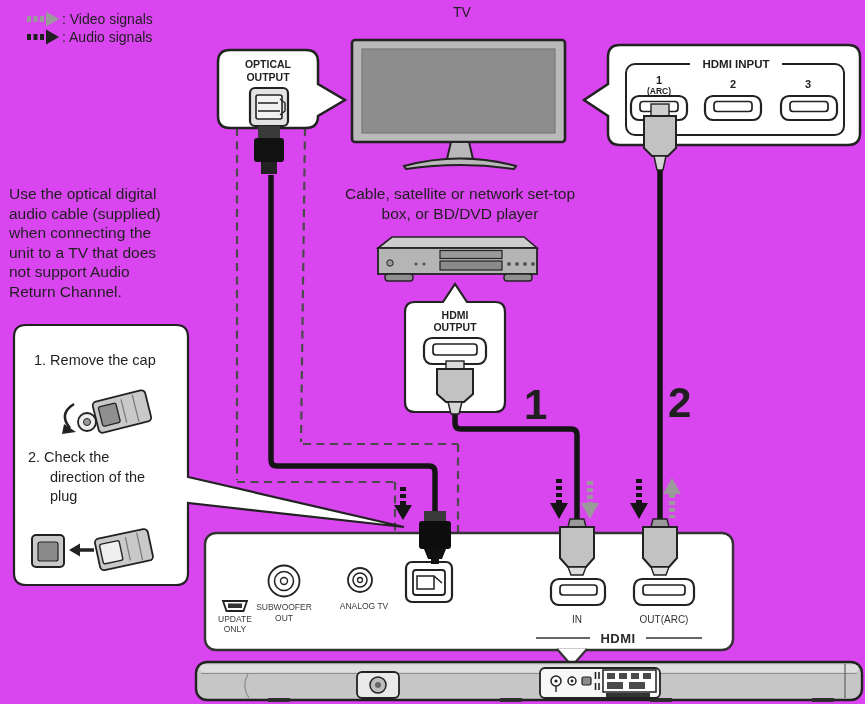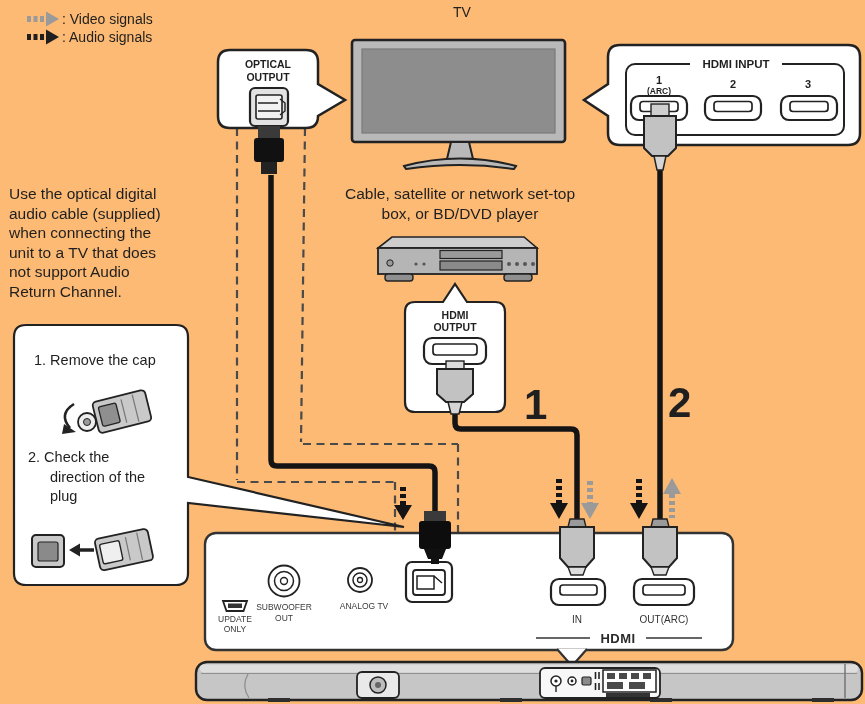--- a/index.html
+++ b/index.html
@@ -1,16 +1,16 @@
 <!DOCTYPE html>
 <html><head>
 <meta charset="utf-8">
 <style>
   html,body{margin:0;padding:0;background:#ffffff;}
-  #page{position:relative;width:865px;height:704px;background:#fdba74;overflow:hidden;}
+  #page{position:relative;width:865px;height:704px;background:#d946ef;overflow:hidden;}
   svg{position:absolute;left:0;top:0;}
   svg text{font-family:"Liberation Sans","DejaVu Sans",sans-serif;fill:#1f1f1f;}
   .t14{font-size:14px;}
   .t15{font-size:15.5px;}
   .tstep{font-size:14.5px;}
   .tb10{font-size:10.5px;font-weight:bold;}
   .tb11{font-size:11.5px;font-weight:bold;}
   .tnum{font-size:11px;font-weight:bold;}
   .tarc{font-size:8.5px;font-weight:bold;}
   .tbig{font-size:42px;font-weight:bold;}

